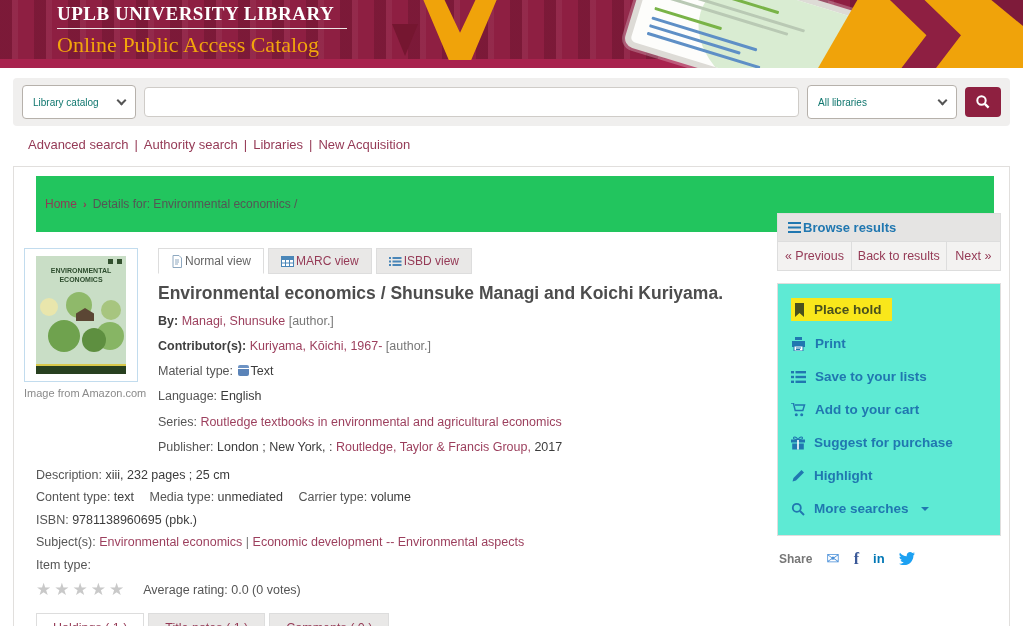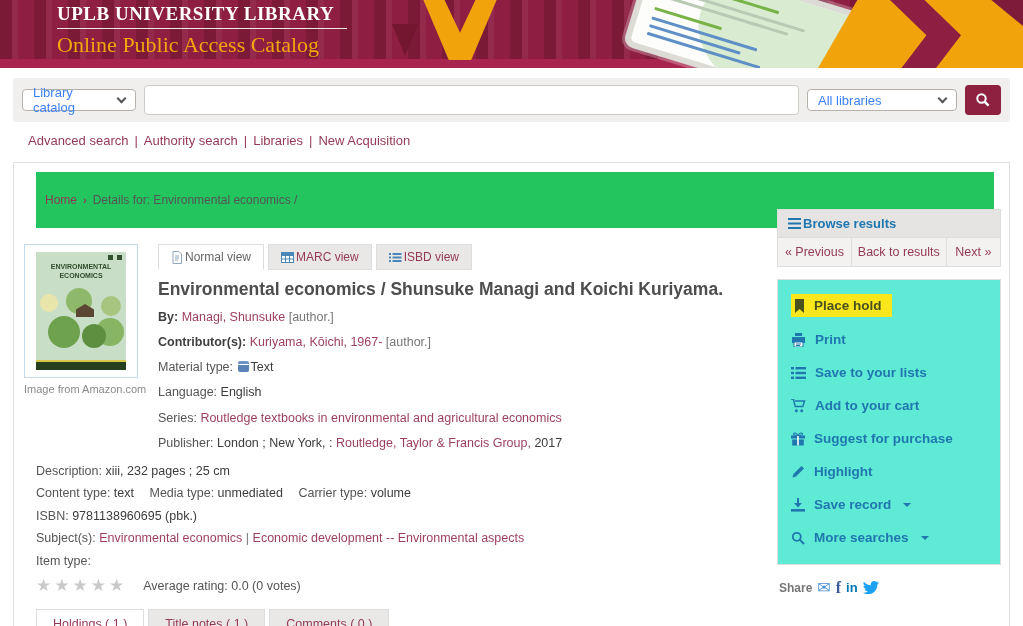--- a/index.html
+++ b/index.html
@@ -35,22 +35,22 @@
     clip-path:polygon(0 0,26% 0,50% 60%,74% 0,100% 0,64% 100%,36% 100%)}
   .hdr-tri{position:absolute;left:392px;top:24px;width:0;height:0;
     border-left:13px solid transparent;border-right:13px solid transparent;border-top:32px solid #751630}
   .hdr-titles{position:absolute;left:57px;top:3px;width:290px}
   .lib-name{font-family:"Liberation Serif",serif;font-weight:bold;font-size:19px;color:#fff;letter-spacing:.5px;white-space:nowrap}
   .lib-underline{height:1px;background:#efe6e6;margin:3px 0 3px}
   .cat-name{font-family:"Liberation Serif",serif;font-size:22px;color:#f2a50c;white-space:nowrap}
 
   
   .sb{margin:10px 13px 0;background:#f0efee;border-radius:4px;padding:7px 9px;display:flex;align-items:center;gap:8px}
-  .sel{background:#fff;border:1px solid #b6b1ab;border-radius:4px;height:22px;display:flex;align-items:center;
-       justify-content:space-between;padding:0 10px;font-size:13px;color:#3b82f6;cursor:pointer;flex-shrink:0}
+  .sel{background:#fff;border:1px solid #b6b1ab;border-radius:4px;height:34px;display:flex;align-items:center;
+       justify-content:space-between;padding:0 10px;font-size:10px;color:#0f766e;cursor:pointer;flex-shrink:0}
   .sel.cat{width:114px}
   .sel.lib{width:150px}
   .chev{width:7px;height:7px;border-right:2px solid #555;border-bottom:2px solid #555;transform:rotate(45deg);margin-top:-4px}
   .sin{flex:1;height:30px;border:1px solid #cfccc8;border-radius:4px;padding:0 8px;font-size:13px;outline:none;background:#fff}
   .sbtn{width:36px;height:30px;background:#8e2040;border:none;border-radius:4px;display:flex;align-items:center;
         justify-content:center;cursor:pointer;flex-shrink:0}
 
   
   .nav{margin:11px 0 0 28px;font-size:13px;color:#953a56}
   .nav a{color:#953a56}
@@ -118,21 +118,21 @@
   .bx1-head{background:#e5e4e3;padding:6px 10px;font-weight:bold;color:#2077b0;font-size:13px;display:flex;align-items:center;gap:2px}
   .pager{display:flex;background:#f3f2f1;border-top:1px solid #ddd;font-size:12.5px;color:#953a56;text-align:center}
   .pager .pg{padding:7px 6px;border-right:1px solid #ddd;cursor:pointer;white-space:nowrap}
   .pg.prev{width:78px}.pg.back{flex:1}.pg.next{width:56px;border-right:none}
   .abx{margin-top:12px;background:#5eead4;border:1px solid #dfdedd;padding:8px 0 10px}
   .act{display:flex;align-items:center;gap:9px;padding:9px 13px;font-size:13.5px;font-weight:bold;color:#2077b0;cursor:pointer}
   .act svg{flex-shrink:0}
   .act.place{padding:6px 13px}
   .hl{background:#f9e71b;color:#4a511d;padding:4px 10px 4px 3px;display:inline-flex;gap:9px;align-items:center}
   .crt{width:0;height:0;border-left:4px solid transparent;border-right:4px solid transparent;border-top:4px solid #2077b0;margin-left:3px}
-  .share{margin:13px 0 0 2px;display:flex;align-items:center;gap:5px;font-size:12px;color:#777;font-weight:bold}
+  .share{margin:13px 0 0 2px;display:flex;align-items:center;gap:14px;font-size:12px;color:#777;font-weight:bold}
   .share .ic{cursor:pointer;display:inline-flex;align-items:center}
   .sh-env{color:#4a90d9;font-size:16px;font-weight:normal}
   .sh-f{color:#3b5998;font-family:"Liberation Serif",serif;font-weight:bold;font-size:16px}
   .sh-in{color:#0077b5;font-weight:bold;font-size:13px}
 </style>
 </head>
 <body>
 
 <div class="hdr">
   <div class="hdr-stripes"></div>
@@ -396,28 +396,20 @@
         <span>Suggest for purchase</span>
       </div>
       <div class="act">
         <svg width="14" height="14" viewBox="0 0 14 14">
             <path d="M10.5 1l2.5 2.5L5 11.5 1.5 12.5 2.5 9z" fill="#2077b0"></path>
           </svg>
         <span>Highlight</span>
       </div>
       <div class="act">
         <svg width="14" height="14" viewBox="0 0 14 14">
-            <path d="M6 0h2v5h3L7 9.5 3 5h3z" fill="#2077b0"></path>
-            <rect x="0" y="11" width="14" height="2.6" fill="#2077b0"></rect>
-          </svg>
-        <span>Save record</span>
-        <span class="crt"></span>
-      </div>
-      <div class="act">
-        <svg width="14" height="14" viewBox="0 0 14 14">
             <circle cx="5.8" cy="5.8" r="4" fill="none" stroke="#2077b0" stroke-width="1.8"></circle>
             <line x1="9" y1="9" x2="13" y2="13" stroke="#2077b0" stroke-width="2"></line>
           </svg>
         <span>More searches</span>
         <span class="crt"></span>
       </div>
     </div>
 
     <div class="share">
       <span>Share</span>

